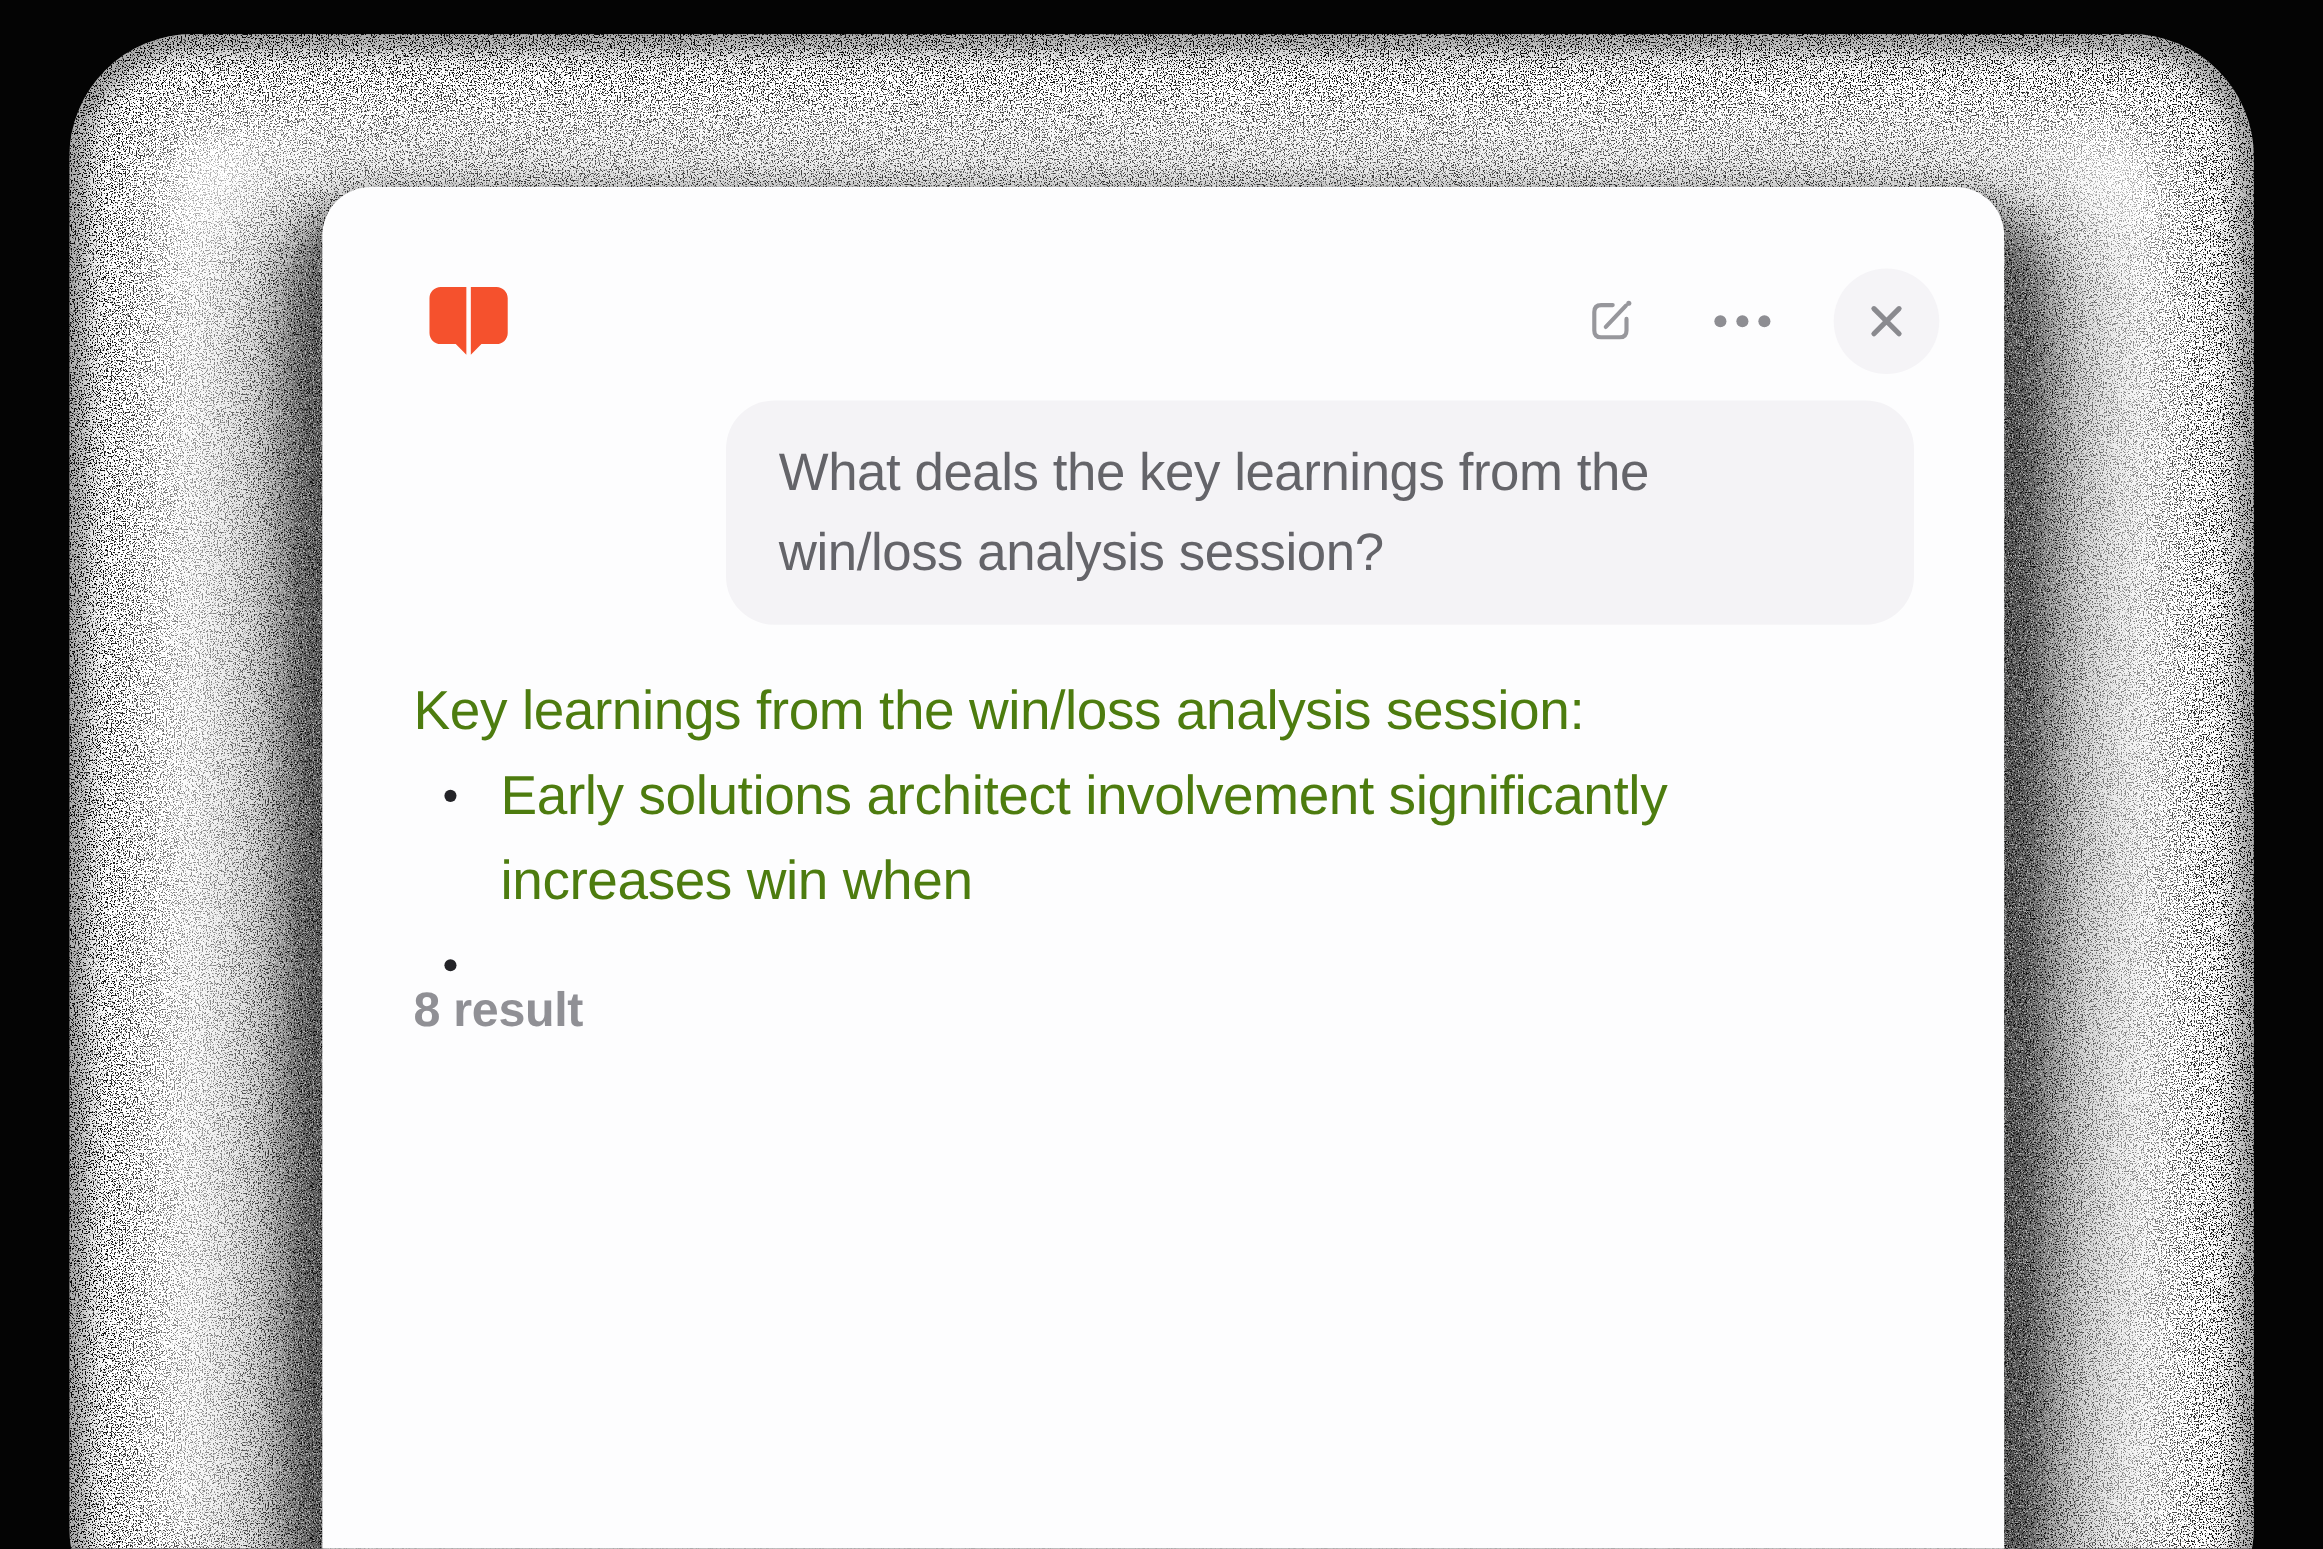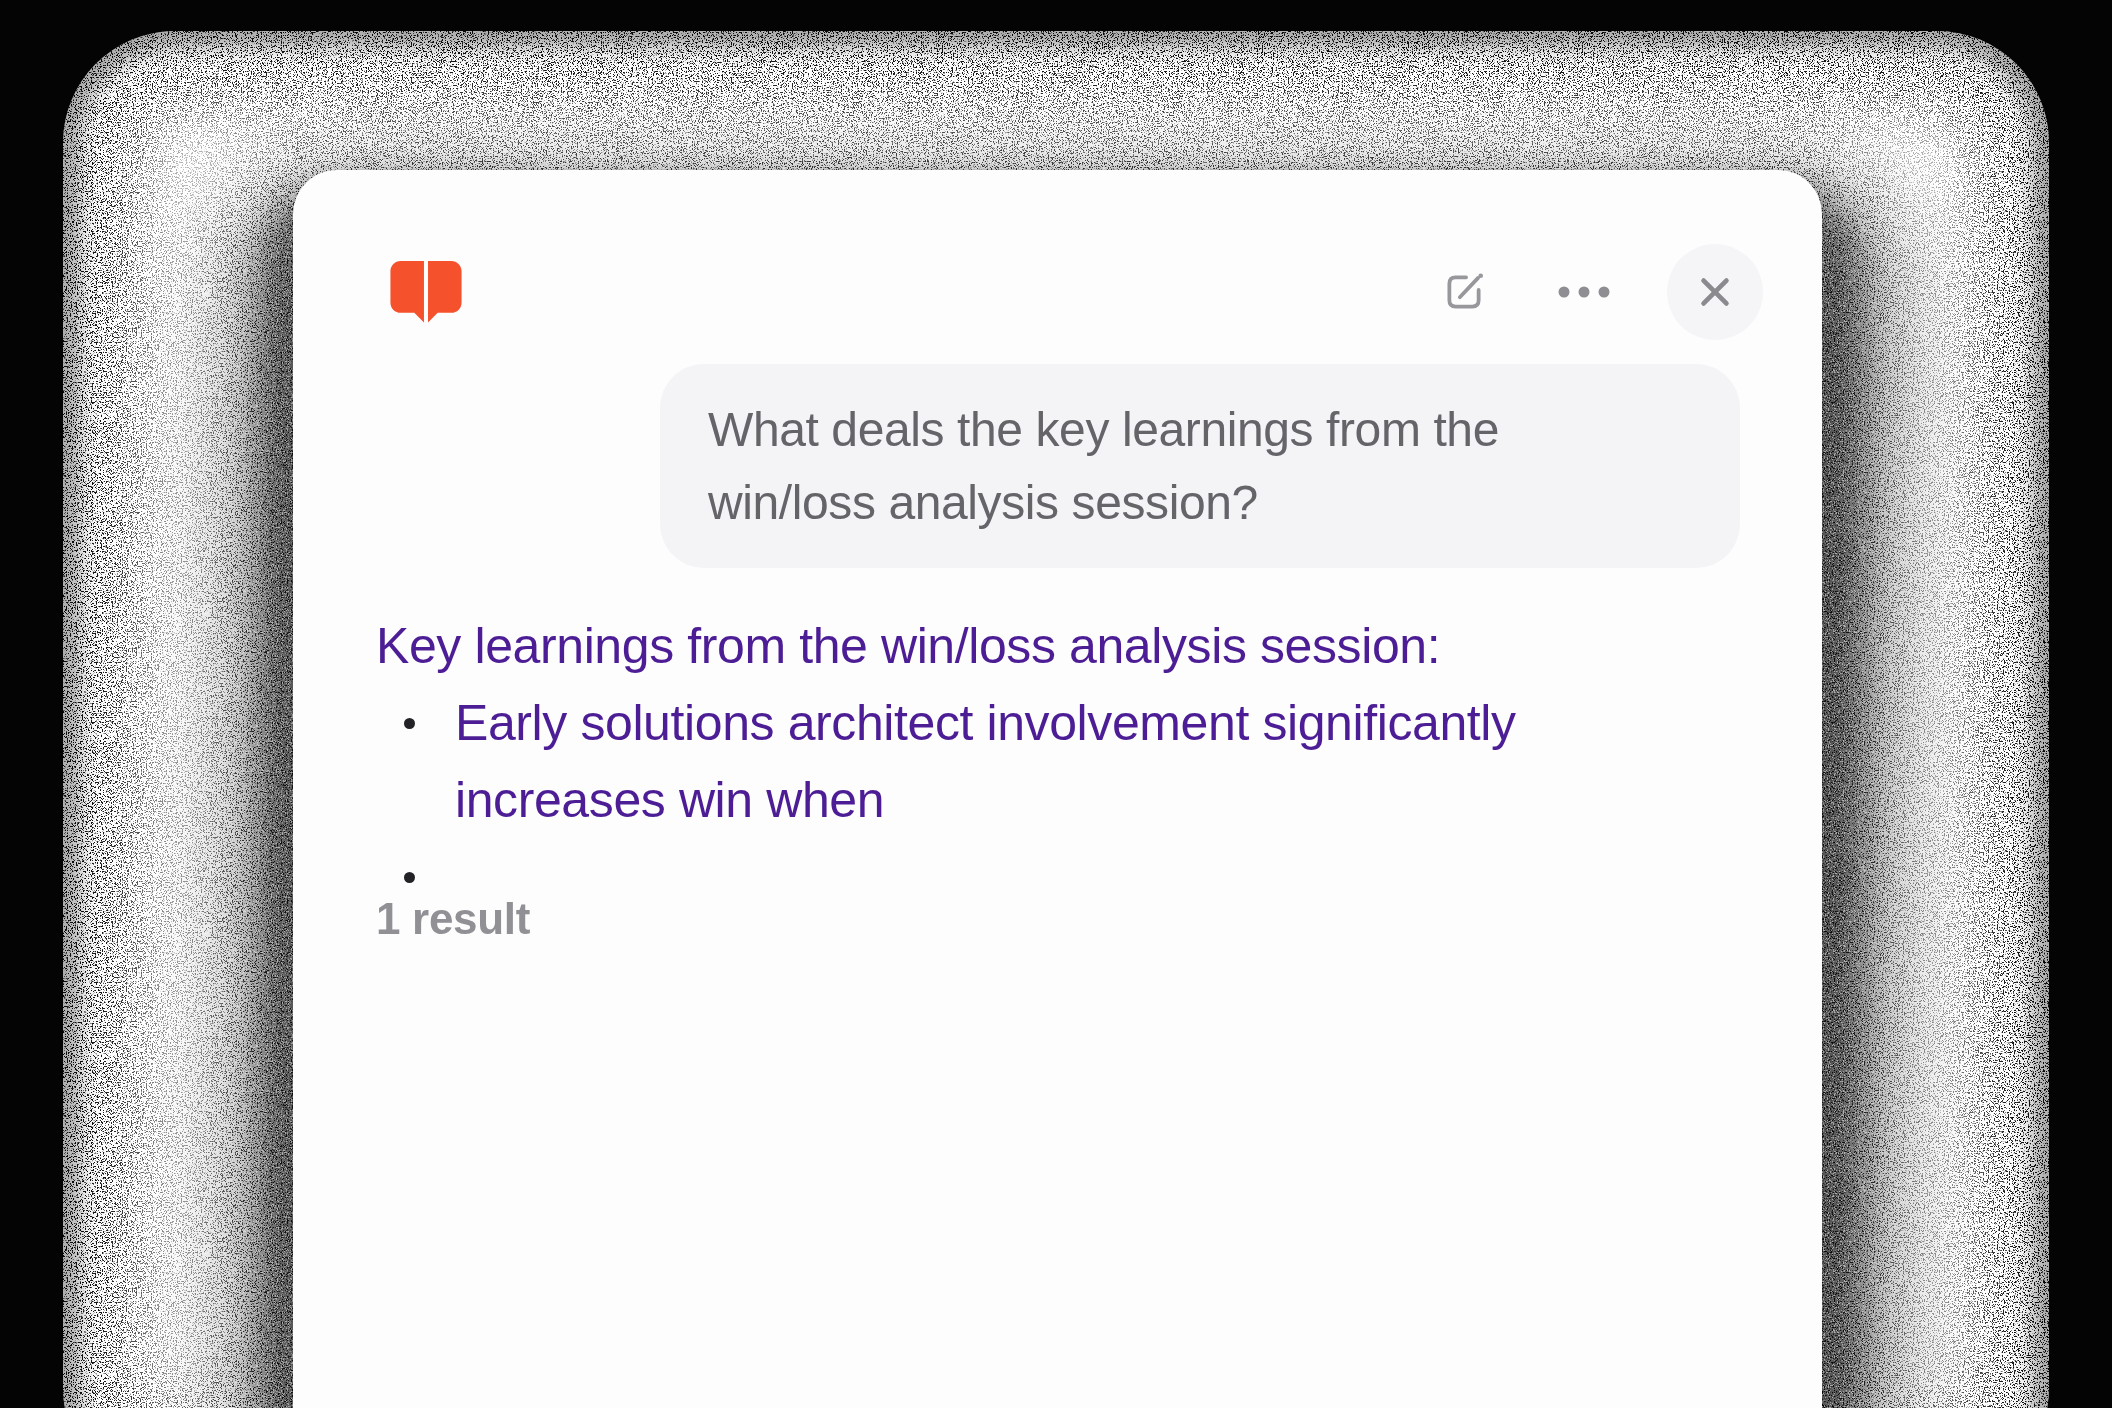--- a/index.html
+++ b/index.html
@@ -24,21 +24,21 @@
              background:#F5F4F7;justify-content:center;}
 
   
   .chat{padding:0 82px 0 83px;}
   .stamp{margin-top:64px;font-size:40px;line-height:44px;color:#8E8E93;
          text-align:center;letter-spacing:-0.3px;}
   .bubble{margin-top:38px;margin-left:auto;width:1080px;box-sizing:border-box;
           background:#F4F3F6;border-radius:44px;padding:29px 48px;}
   .bubble-text{font-size:48px;line-height:73px;color:#646469;letter-spacing:-0.4px;
                white-space:pre-line;}
-  .answer{margin-top:40px;color:#4c1d95;font-size:50px;line-height:77px;letter-spacing:-0.4px;}
+  .answer{margin-top:40px;color:#4d7c0f;font-size:50px;line-height:77px;letter-spacing:-0.4px;}
   .answer ul{margin:0;padding:0;list-style:none;}
   .answer li{position:relative;padding-left:79px;white-space:pre-line;}
   .answer li .dot{position:absolute;left:28px;top:33px;width:11px;height:11px;
                   border-radius:50%;background:#232327;}
   .results-count{margin-top:52px;font-size:44px;line-height:56px;font-weight:700;
                  color:#909095;letter-spacing:-0.3px;}
   .result-title{margin-top:16px;font-size:50px;line-height:60px;font-weight:700;
                 color:#1A1A1C;letter-spacing:-0.5px;}
 </style>
 </head>
@@ -142,17 +142,17 @@
 
       <div class="answer">
         <div>Key learnings from the win/loss analysis session:</div>
         <ul>
           <li><span class="dot"></span><span>Early solutions architect involvement significantly
 increases win when</span></li>
           <li><span class="dot"></span></li>
         </ul>
       </div>
 
-      <div class="results-count">1 result</div>
+      <div class="results-count">8 result</div>
     </div>
 
   </div>
 </div>
 
 </body></html>

